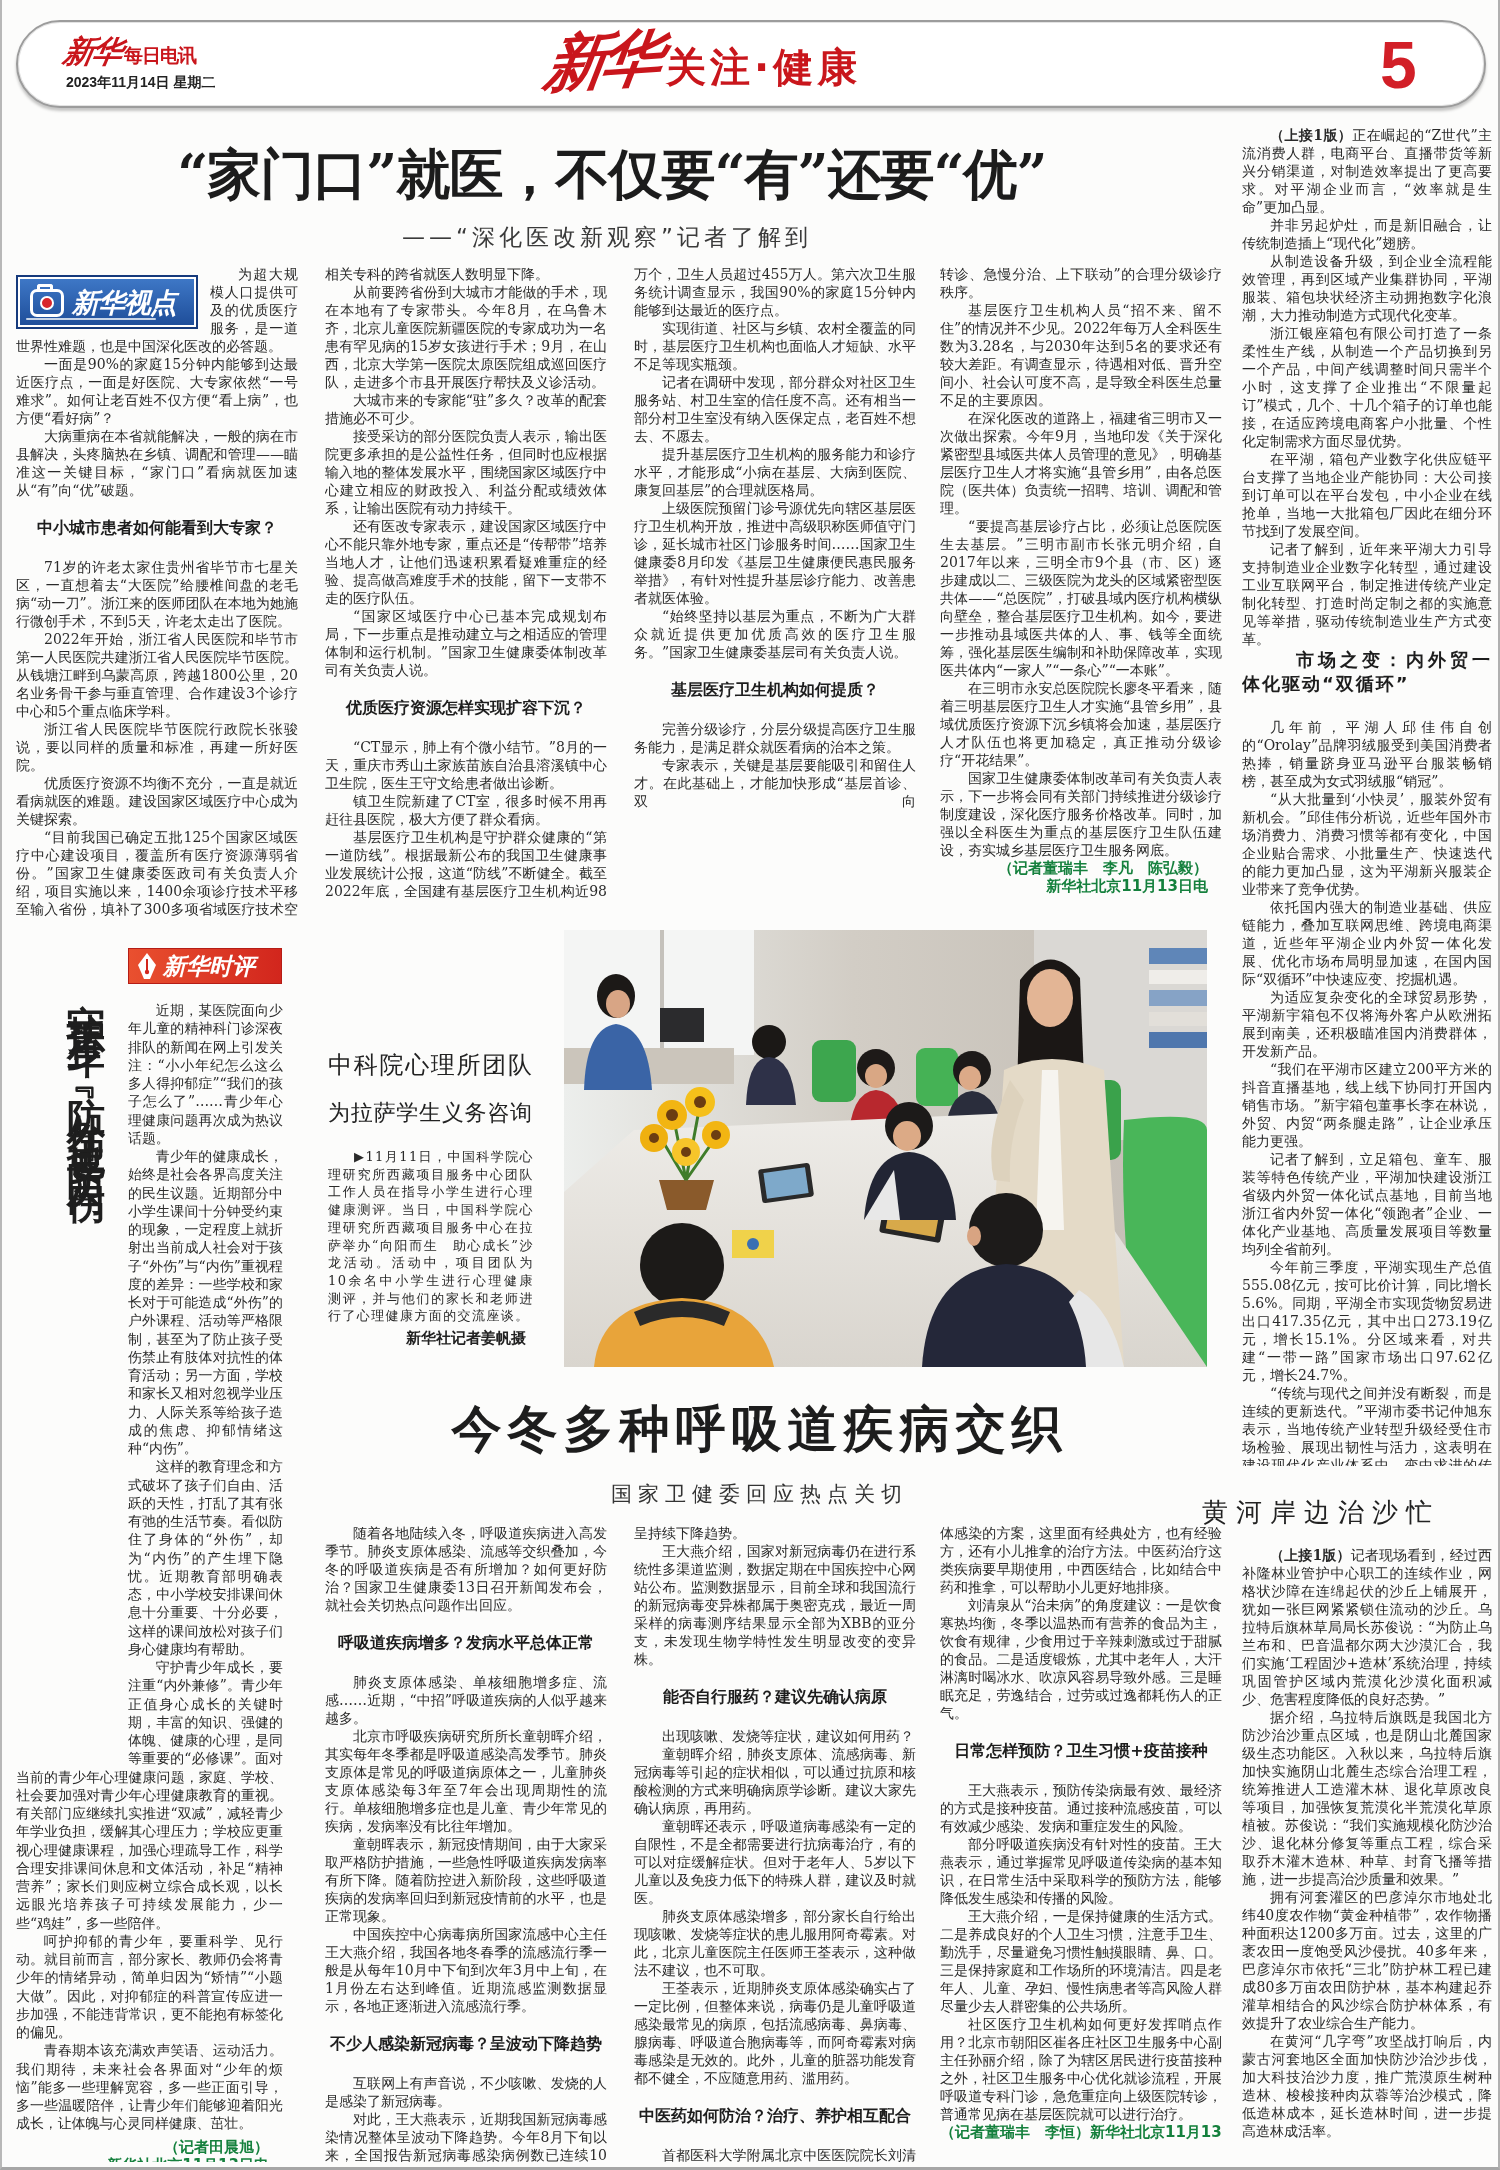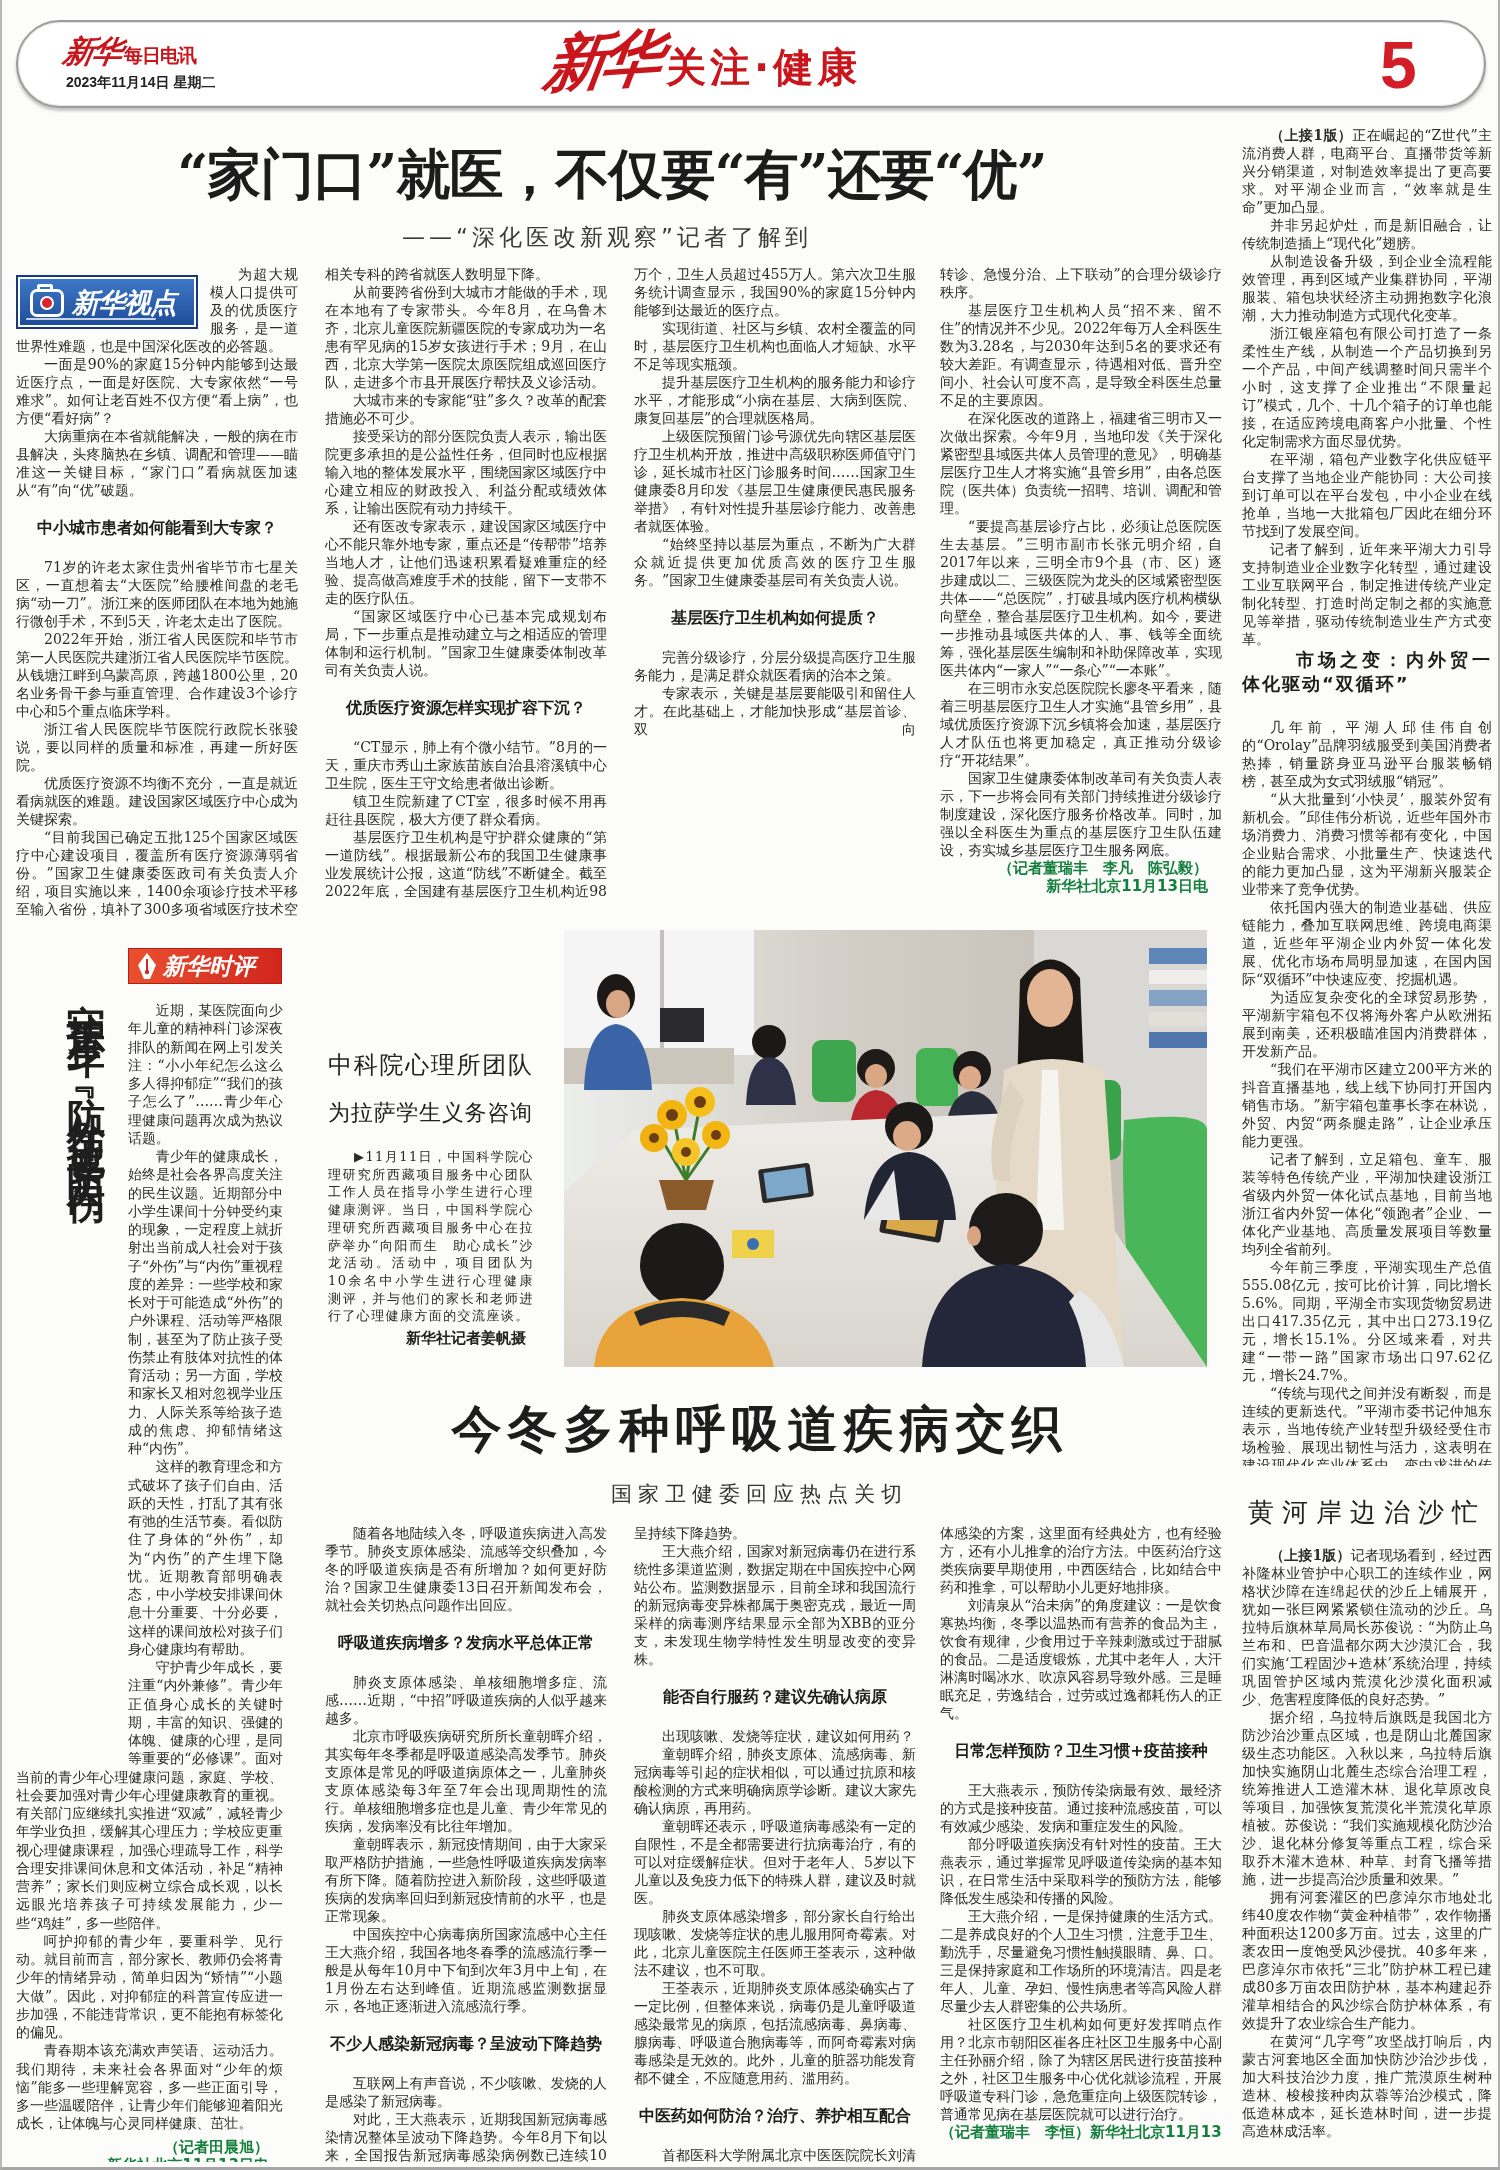--- a/index.html
+++ b/index.html
@@ -36,21 +36,21 @@
 .badge-xhsd::after{content:"";position:absolute;left:8px;right:40px;bottom:7px;height:2px;background:rgba(255,255,255,.75);border-radius:2px;}
 .cam{position:absolute;left:12px;top:12px;width:34px;height:28px;border:3px solid #fff;border-radius:7px;}
 .cam::before{content:"";position:absolute;left:4px;top:-8px;width:10px;height:5px;border:3px solid #fff;border-bottom:none;border-radius:3px 3px 0 0;}
 .lens{position:absolute;left:7px;top:4px;width:14px;height:14px;border-radius:50%;background:#d8262c;border:2px solid #fff;}
 .btxt{position:absolute;left:54px;top:8px;font-family:"DejaVu Sans","Liberation Sans",sans-serif;font-size:27px;line-height:36px;font-weight:bold;font-style:italic;color:#fff;letter-spacing:-1px;white-space:nowrap;}
 
 
 .rcol{position:absolute;left:1240px;width:250px;font-size:14px;line-height:18px;text-align:justify;overflow:hidden;color:#2a2a2a;}
 .rcol p{text-indent:2em;}
 .rcol h3{font-family:"DejaVu Sans","Liberation Sans",sans-serif;font-size:18px;line-height:24px;font-weight:bold;text-indent:3em;text-align:justify;letter-spacing:2px;margin:0 0 22px;color:#1d1d1d;}
-.rtitle{left:1240px;top:1494px;width:250px;text-align:center;font-size:26px;line-height:36px;letter-spacing:8px;color:#222;white-space:nowrap;}
+.rtitle{left:1200px;top:1494px;width:250px;text-align:left;font-size:26px;line-height:36px;letter-spacing:8px;color:#222;white-space:nowrap;}
 
 
 .comm{left:14px;top:930px;width:267px;height:1232px;font-size:13.9px;line-height:18.25px;text-align:justify;overflow:hidden;color:#2a2a2a;}
 .comm p{text-indent:2em;}
 .vt-float{float:left;width:112px;height:836px;position:relative;}
 .vtitle{position:absolute;left:48px;top:44px;writing-mode:vertical-rl;font-size:38px;line-height:44px;letter-spacing:9px;font-weight:bold;color:#1e1e1e;white-space:nowrap;}
 .badge-xhsp{margin:18px 0 17px 112px;width:154px;height:36px;background:linear-gradient(90deg,#e9502f,#d2261d);border:1px solid #b51d16;position:relative;}
 .pen{position:absolute;left:6px;top:3px;width:24px;height:30px;}
 .ptxt{position:absolute;left:34px;top:2px;font-family:"DejaVu Sans","Liberation Sans",sans-serif;font-size:23px;line-height:30px;font-weight:bold;font-style:italic;color:#fff;white-space:nowrap;}
 .comm .byline{line-height:18.25px;}
@@ -111,20 +111,21 @@
     <p>“国家区域医疗中心已基本完成规划布局，下一步重点是推动建立与之相适应的管理体制和运行机制。”国家卫生健康委体制改革司有关负责人说。</p>
     <h3>优质医疗资源怎样实现扩容下沉？</h3>
     <p>“CT显示，肺上有个微小结节。”8月的一天，重庆市秀山土家族苗族自治县溶溪镇中心卫生院，医生王守文给患者做出诊断。</p>
     <p>镇卫生院新建了CT室，很多时候不用再赶往县医院，极大方便了群众看病。</p>
     <p class="brk">基层医疗卫生机构是守护群众健康的“第一道防线”。根据最新公布的我国卫生健康事业发展统计公报，这道“防线”不断健全。截至2022年底，全国建有基层医疗卫生机构近98</p>
   </div>
 
   <div class="col" style="left:632px;top:265px;height:655px;">
     <p class="noi">万个，卫生人员超过455万人。第六次卫生服务统计调查显示，我国90%的家庭15分钟内能够到达最近的医疗点。</p>
     <p>实现街道、社区与乡镇、农村全覆盖的同时，基层医疗卫生机构也面临人才短缺、水平不足等现实瓶颈。</p>
+    <p>记者在调研中发现，部分群众对社区卫生服务站、村卫生室的信任度不高。还有相当一部分村卫生室没有纳入医保定点，老百姓不想去、不愿去。</p>
     <p>提升基层医疗卫生机构的服务能力和诊疗水平，才能形成“小病在基层、大病到医院、康复回基层”的合理就医格局。</p>
     <p>上级医院预留门诊号源优先向辖区基层医疗卫生机构开放，推进中高级职称医师值守门诊，延长城市社区门诊服务时间……国家卫生健康委8月印发《基层卫生健康便民惠民服务举措》，有针对性提升基层诊疗能力、改善患者就医体验。</p>
     <p>“始终坚持以基层为重点，不断为广大群众就近提供更加优质高效的医疗卫生服务。”国家卫生健康委基层司有关负责人说。</p>
     <h3>基层医疗卫生机构如何提质？</h3>
     <p>完善分级诊疗，分层分级提高医疗卫生服务能力，是满足群众就医看病的治本之策。</p>
     <p class="brk">专家表示，关键是基层要能吸引和留住人才。在此基础上，才能加快形成“基层首诊、双向</p>
   </div>
 
   <div class="col" style="left:938px;top:265px;height:655px;">
     <p class="noi">转诊、急慢分治、上下联动”的合理分级诊疗秩序。</p>

